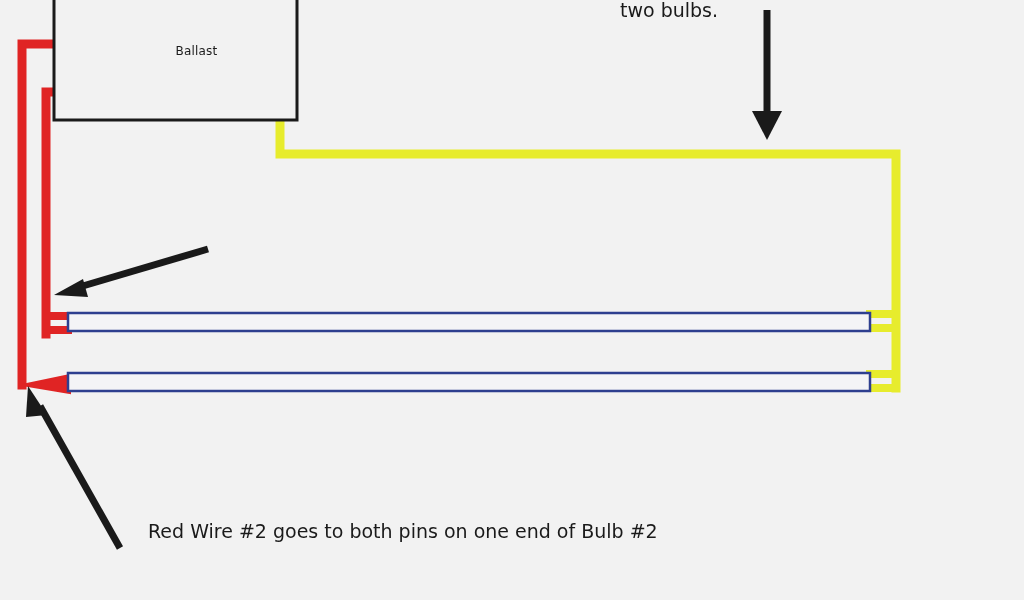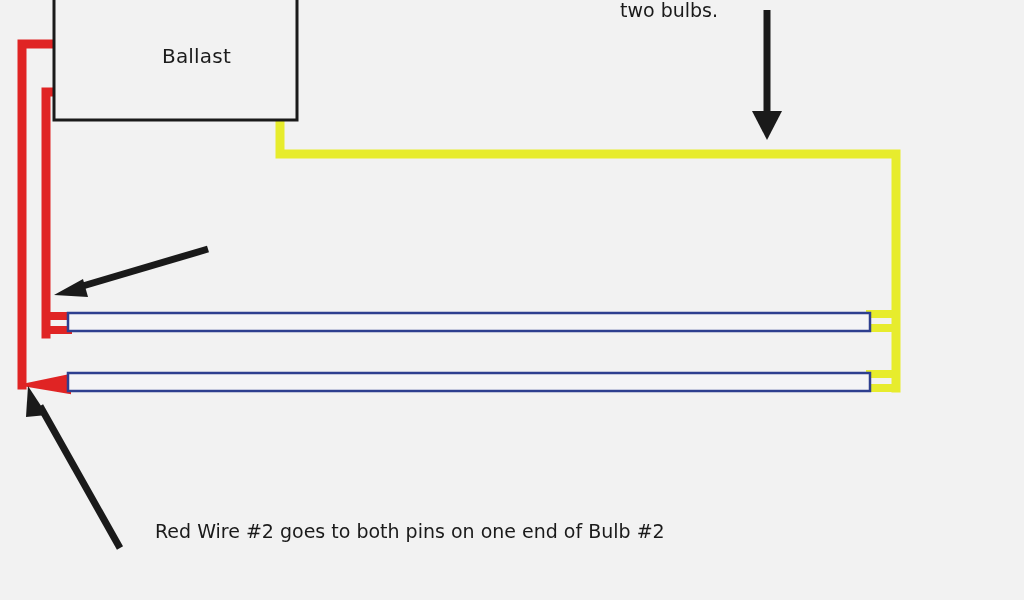--- a/index.html
+++ b/index.html
@@ -27,21 +27,21 @@
     top: 0;
     width: 1024px;
     height: 600px;
   }
   .ballast-label {
     position: absolute;
     left: 54px;
     top: 44px;
     width: 285px;
     text-align: center;
-    font-size: 20px;
+    font-size: 12px;
     color: #1c1c1c;
     font-family: "DejaVu Sans", sans-serif;
     letter-spacing: 0.2px;
   }
   .note {
     position: absolute;
     font-size: 19px;
     color: #1a1a1a;
     font-family: "DejaVu Sans", sans-serif;
     line-height: 1.38;
@@ -55,21 +55,20 @@
   #note-bulb1 {
     left: 212px;
     top: 226px;
     width: 500px;
     text-align: center;
   }
   #note-bulb2 {
     left: 148px;
     top: 518px;
     text-align: right;
-    margin-left: 7px;
   }
 </style>
 </head>
 <body>
 
 <div id="stage">
 
   <svg class="layer" viewBox="0 0 1024 600">
 
     <g>

